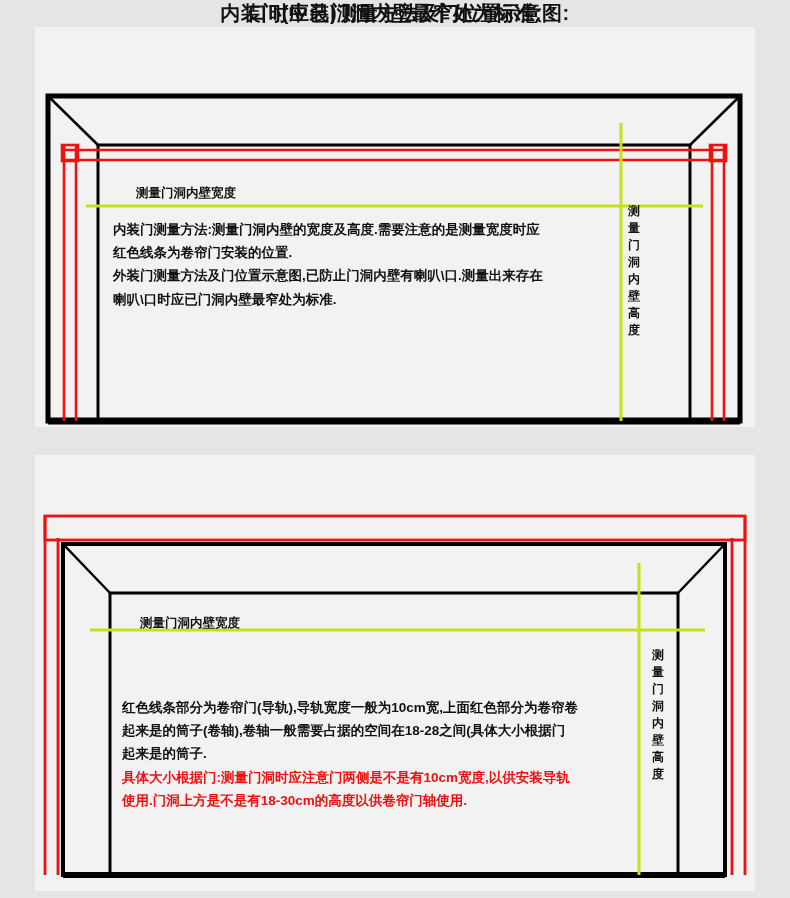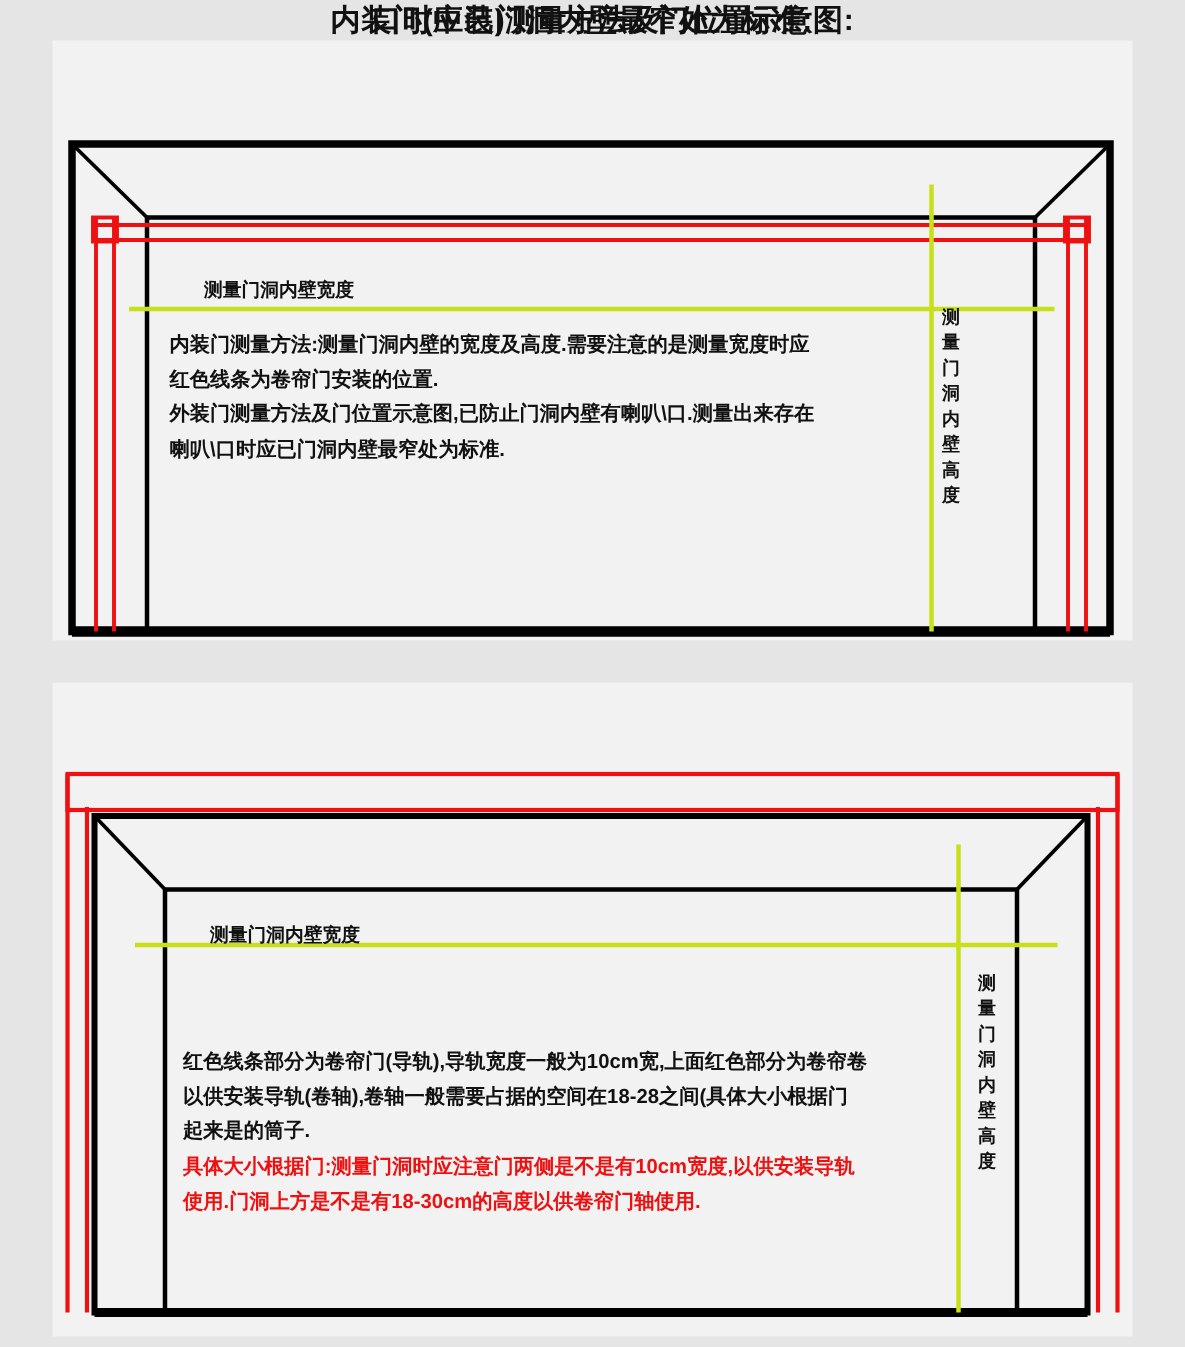--- a/index.html
+++ b/index.html
@@ -159,19 +159,19 @@
       <line x1="90" y1="122" x2="705" y2="122" stroke="#c8e01a" stroke-width="3"></line>
       <line x1="639" y1="55" x2="639" y2="367" stroke="#c8e01a" stroke-width="3"></line>
     </svg>
   </div>
 
   <div class="label-width" id="outer-width-label">测量门洞内壁宽度</div>
   <div class="label-height" id="outer-height-label">测量门洞内壁高度</div>
 
   <div class="text-block" id="outer-text">
     <div>红色线条部分为卷帘门(导轨),导轨宽度一般为10cm宽,上面红色部分为卷帘卷</div>
-    <div>以供安装导轨(卷轴),卷轴一般需要占据的空间在18-28之间(具体大小根据门</div>
+    <div>起来是的筒子(卷轴),卷轴一般需要占据的空间在18-28之间(具体大小根据门</div>
     <div>起来是的筒子.</div>
     <div class="text-red">具体大小根据门:测量门洞时应注意门两侧是不是有10cm宽度,以供安装导轨</div>
     <div class="text-red">使用.门洞上方是不是有18-30cm的高度以供卷帘门轴使用.</div>
   </div>
 
 </div>
 
 </body></html>

